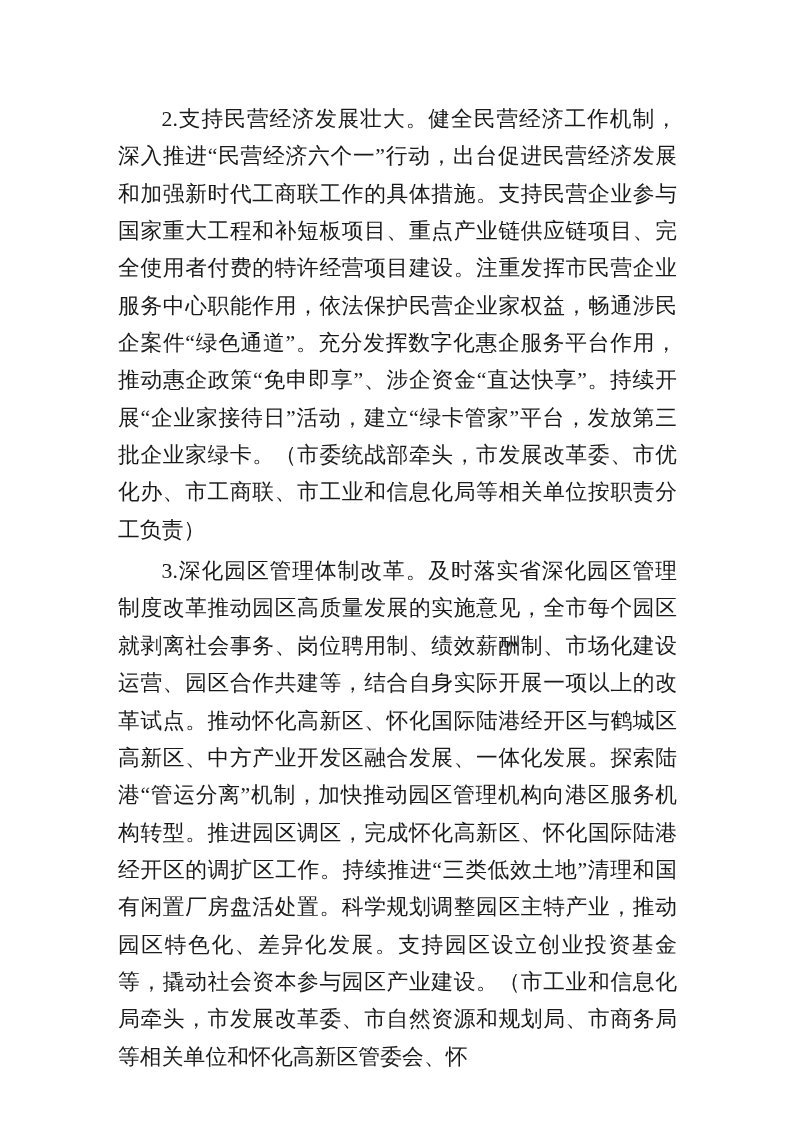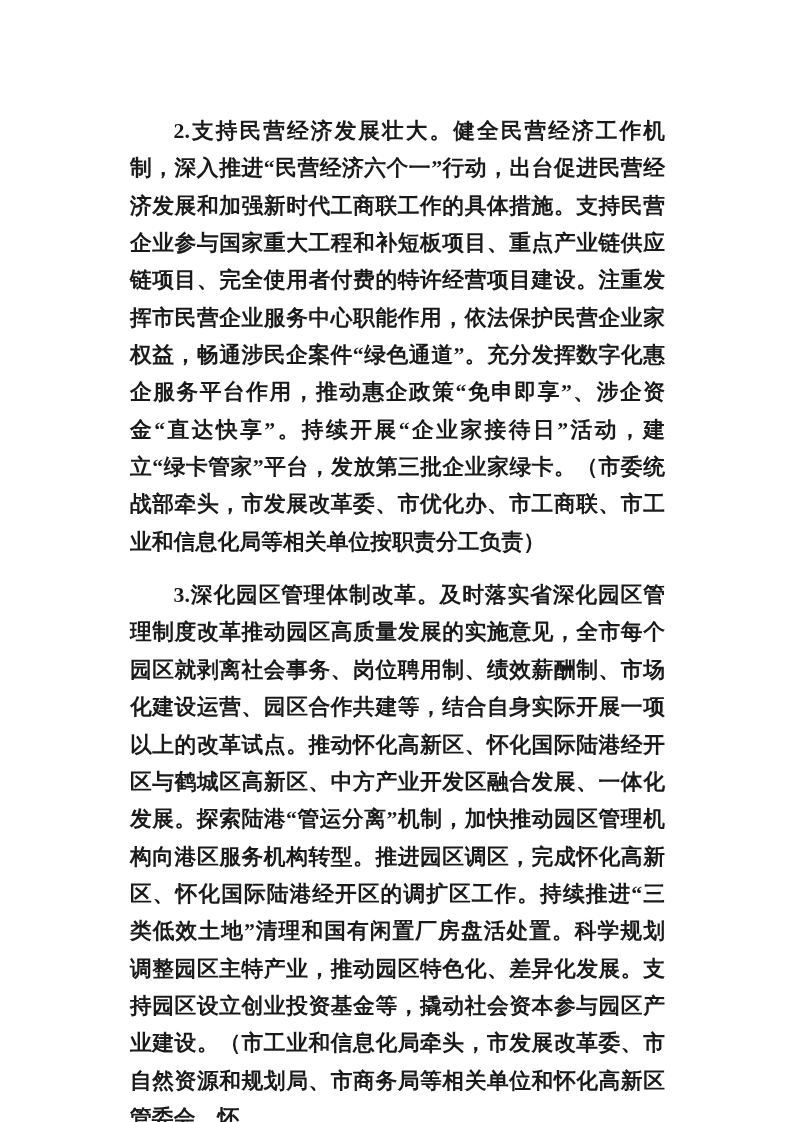--- a/index.html
+++ b/index.html
@@ -15,32 +15,31 @@
     overflow: hidden;
     font-family: "Liberation Serif", "DejaVu Serif", serif;
   }
   .text-block {
     position: absolute;
     top: 97px;
     left: 114px;
     width: 567px;
   }
   .para {
-    margin: 16px;
+    margin: 4px;
     padding: 0;
     font-size: 21.75px;
     line-height: 37.35px;
     color: #1a1a1a;
     text-align: justify;
     text-justify: inter-ideograph;
     text-align-last: left;
     text-indent: 2em;
     word-break: break-all;
     letter-spacing: 0.1px;
-    font-weight: bold;
   }
 </style>
 </head>
 <body>
 
 <div class="page">
   <div class="text-block">
     <p class="para">2.支持民营经济发展壮大。健全民营经济工作机制，深入推进“民营经济六个一”行动，出台促进民营经济发展和加强新时代工商联工作的具体措施。支持民营企业参与国家重大工程和补短板项目、重点产业链供应链项目、完全使用者付费的特许经营项目建设。注重发挥市民营企业服务中心职能作用，依法保护民营企业家权益，畅通涉民企案件“绿色通道”。充分发挥数字化惠企服务平台作用，推动惠企政策“免申即享”、涉企资金“直达快享”。持续开展“企业家接待日”活动，建立“绿卡管家”平台，发放第三批企业家绿卡。（市委统战部牵头，市发展改革委、市优化办、市工商联、市工业和信息化局等相关单位按职责分工负责）</p>
     <p class="para">3.深化园区管理体制改革。及时落实省深化园区管理制度改革推动园区高质量发展的实施意见，全市每个园区就剥离社会事务、岗位聘用制、绩效薪酬制、市场化建设运营、园区合作共建等，结合自身实际开展一项以上的改革试点。推动怀化高新区、怀化国际陆港经开区与鹤城区高新区、中方产业开发区融合发展、一体化发展。探索陆港“管运分离”机制，加快推动园区管理机构向港区服务机构转型。推进园区调区，完成怀化高新区、怀化国际陆港经开区的调扩区工作。持续推进“三类低效土地”清理和国有闲置厂房盘活处置。科学规划调整园区主特产业，推动园区特色化、差异化发展。支持园区设立创业投资基金等，撬动社会资本参与园区产业建设。（市工业和信息化局牵头，市发展改革委、市自然资源和规划局、市商务局等相关单位和怀化高新区管委会、怀</p>
   </div>

